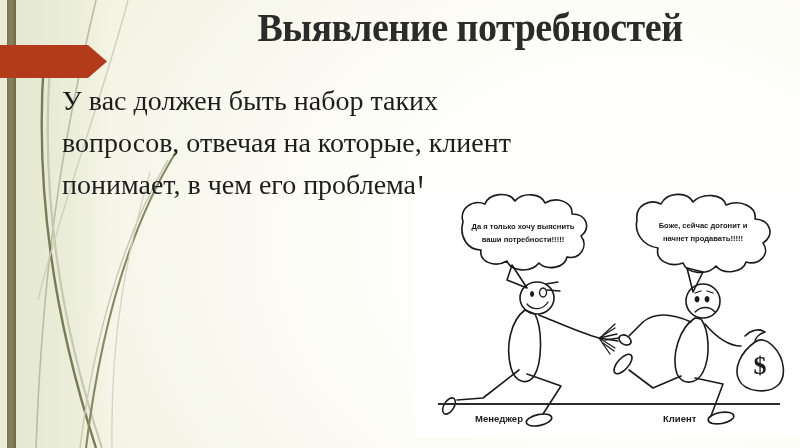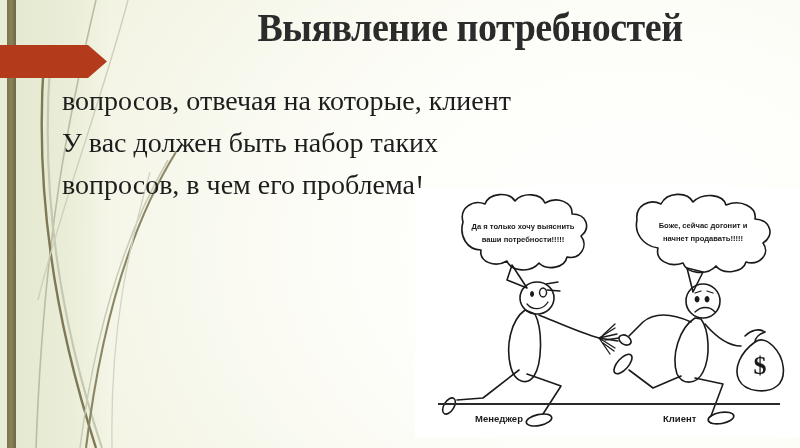--- a/index.html
+++ b/index.html
@@ -97,23 +97,23 @@
     <path d="M150 172 C128 250, 110 330, 112 448" fill="none" stroke="#d2d5c0" stroke-width="1.3"></path>
   </svg>
 
   <svg class="arrow" viewBox="0 0 108 35">
     <polygon points="0,1 88,1 107,17.5 88,34 0,34" fill="#b33a1a"></polygon>
   </svg>
 
   <div class="title">Выявление потребностей</div>
 
   <div class="body-text">
+    <div>У вас должен быть набор таких</div>
     <div>вопросов, отвечая на которые, клиент</div>
-    <div>У вас должен быть набор таких</div>
-    <div>вопросов, в чем его проблема!</div>
+    <div>понимает, в чем его проблема!</div>
   </div>
 
   <div class="cartoon">
     <svg viewBox="0 0 385 249" width="385" height="249">
 
       <g>
         <path class="ink" d="M48 34 C44 20, 58 11, 70 16 C74 5, 94 3, 100 13
           C108 4, 126 5, 130 15 C142 8, 158 14, 157 26
           C172 26, 176 40, 166 48 C174 58, 165 72, 152 69
           C150 80, 132 83, 124 75 C116 85, 96 84, 92 73

